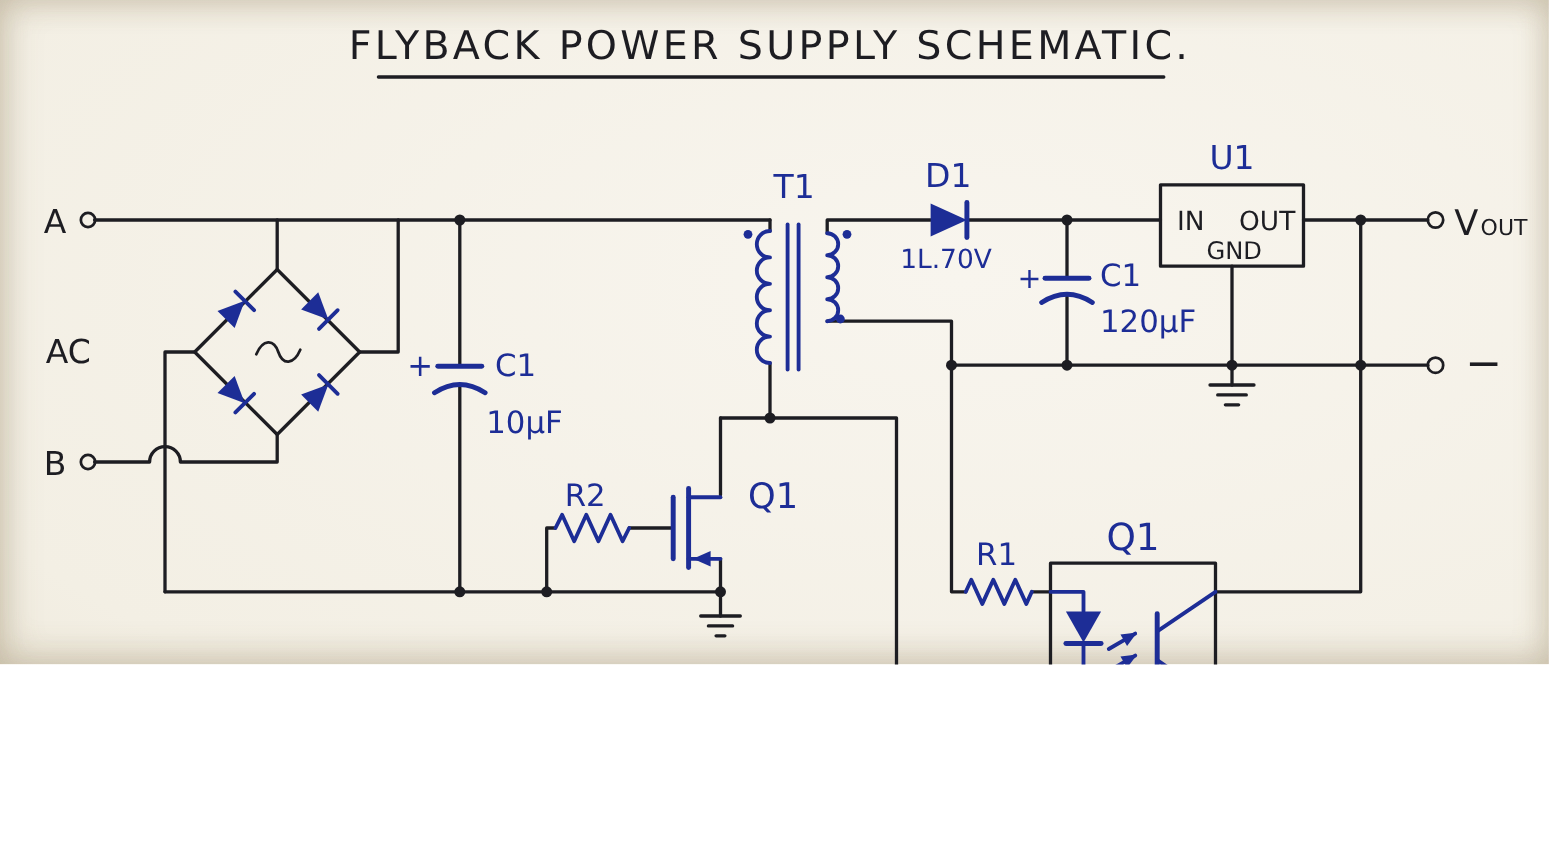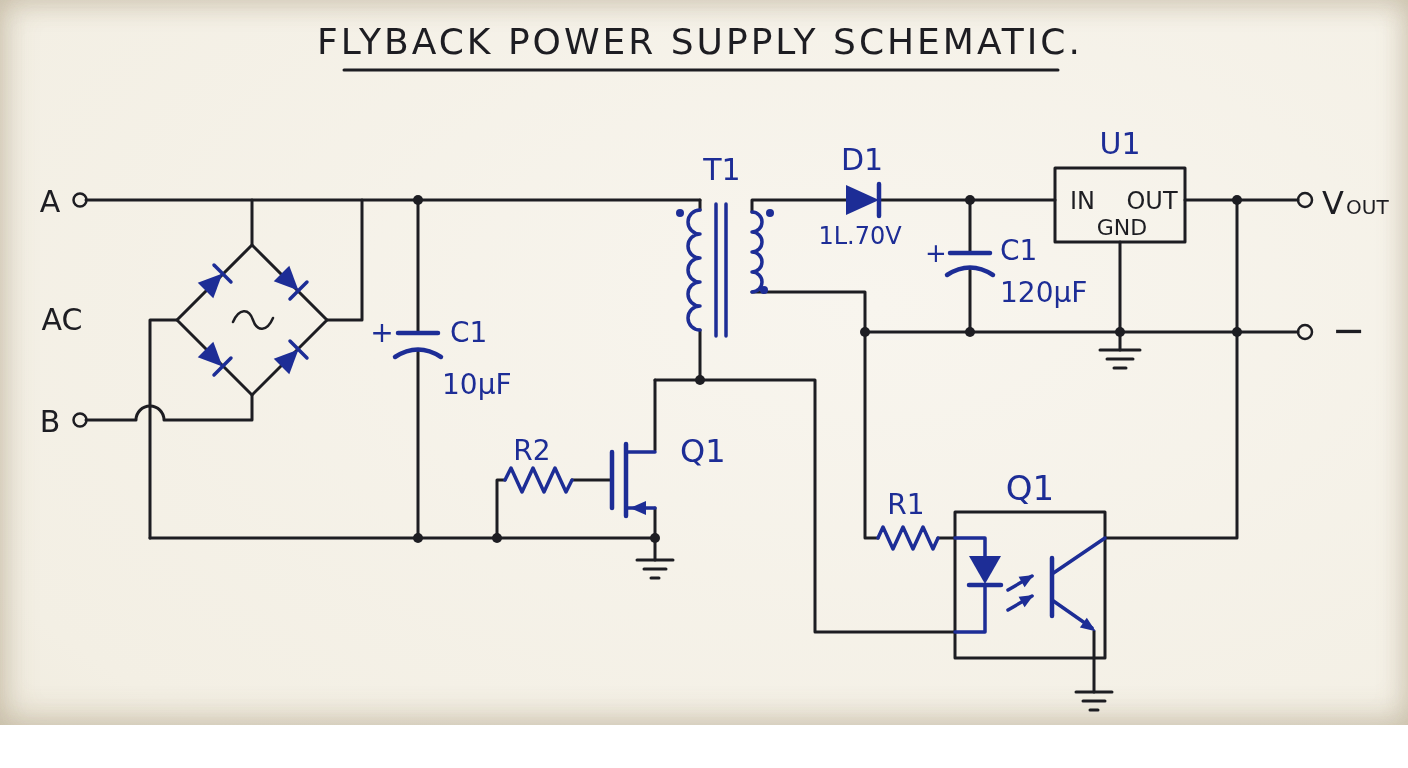--- a/index.html
+++ b/index.html
@@ -1,18 +1,18 @@
 <!DOCTYPE html>
 <html><head>
 <meta charset="utf-8">
 <style>
   html,body{margin:0;padding:0;}
   .paper{
     position:relative;
-    width:1408px;height:725px;
+    width:1408px;height:604px;
     background:
       radial-gradient(130% 140% at 62% 42%, #f8f5ee 0%, #f3efe4 55%, #e8e1cf 92%, #ddd4bd 100%);
     overflow:hidden;
     font-family:"DejaVu Sans", sans-serif;
   }
   .paper:before{
     content:"";position:absolute;inset:0;
     box-shadow:inset 0 10px 24px rgba(120,100,60,.12), inset 0 -14px 28px rgba(120,100,60,.14),
                inset 14px 0 30px rgba(120,100,60,.10), inset -10px 0 26px rgba(150,130,90,.10);
     pointer-events:none;

